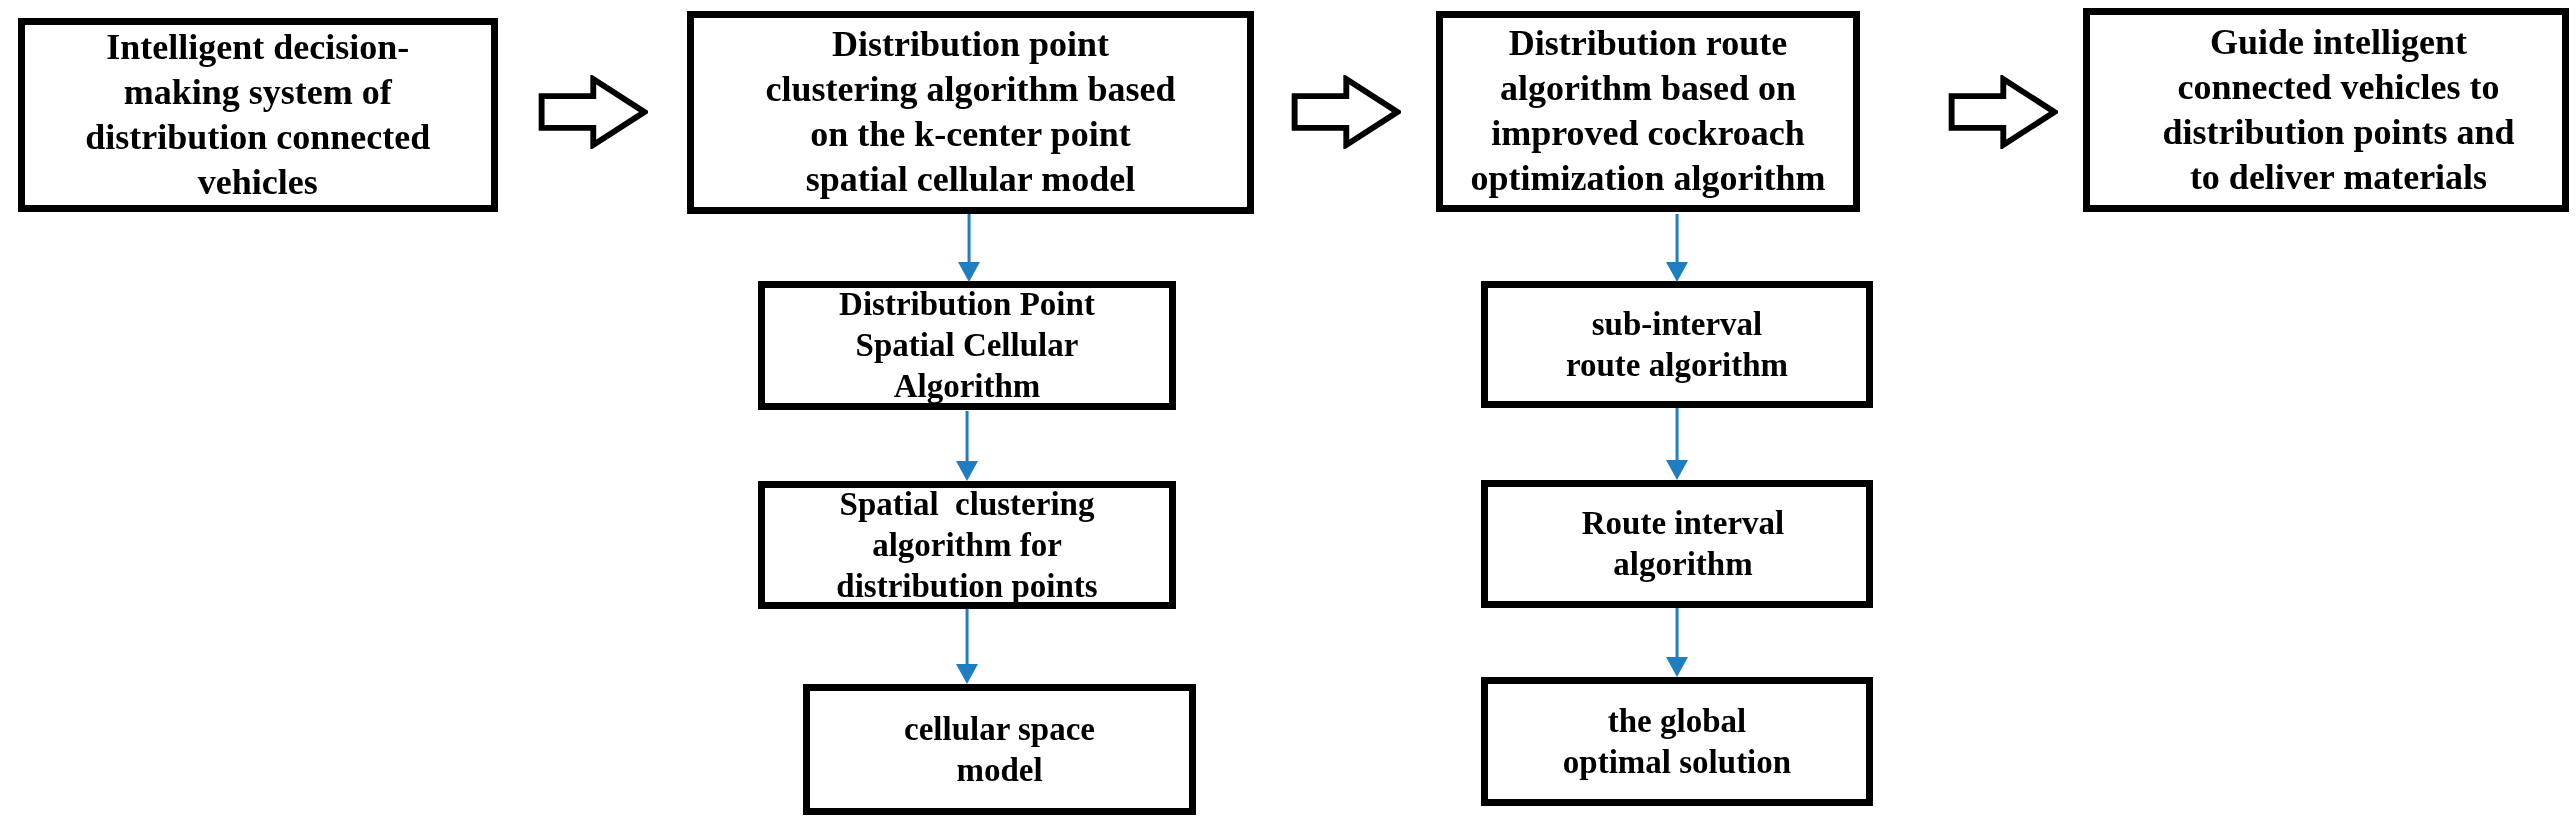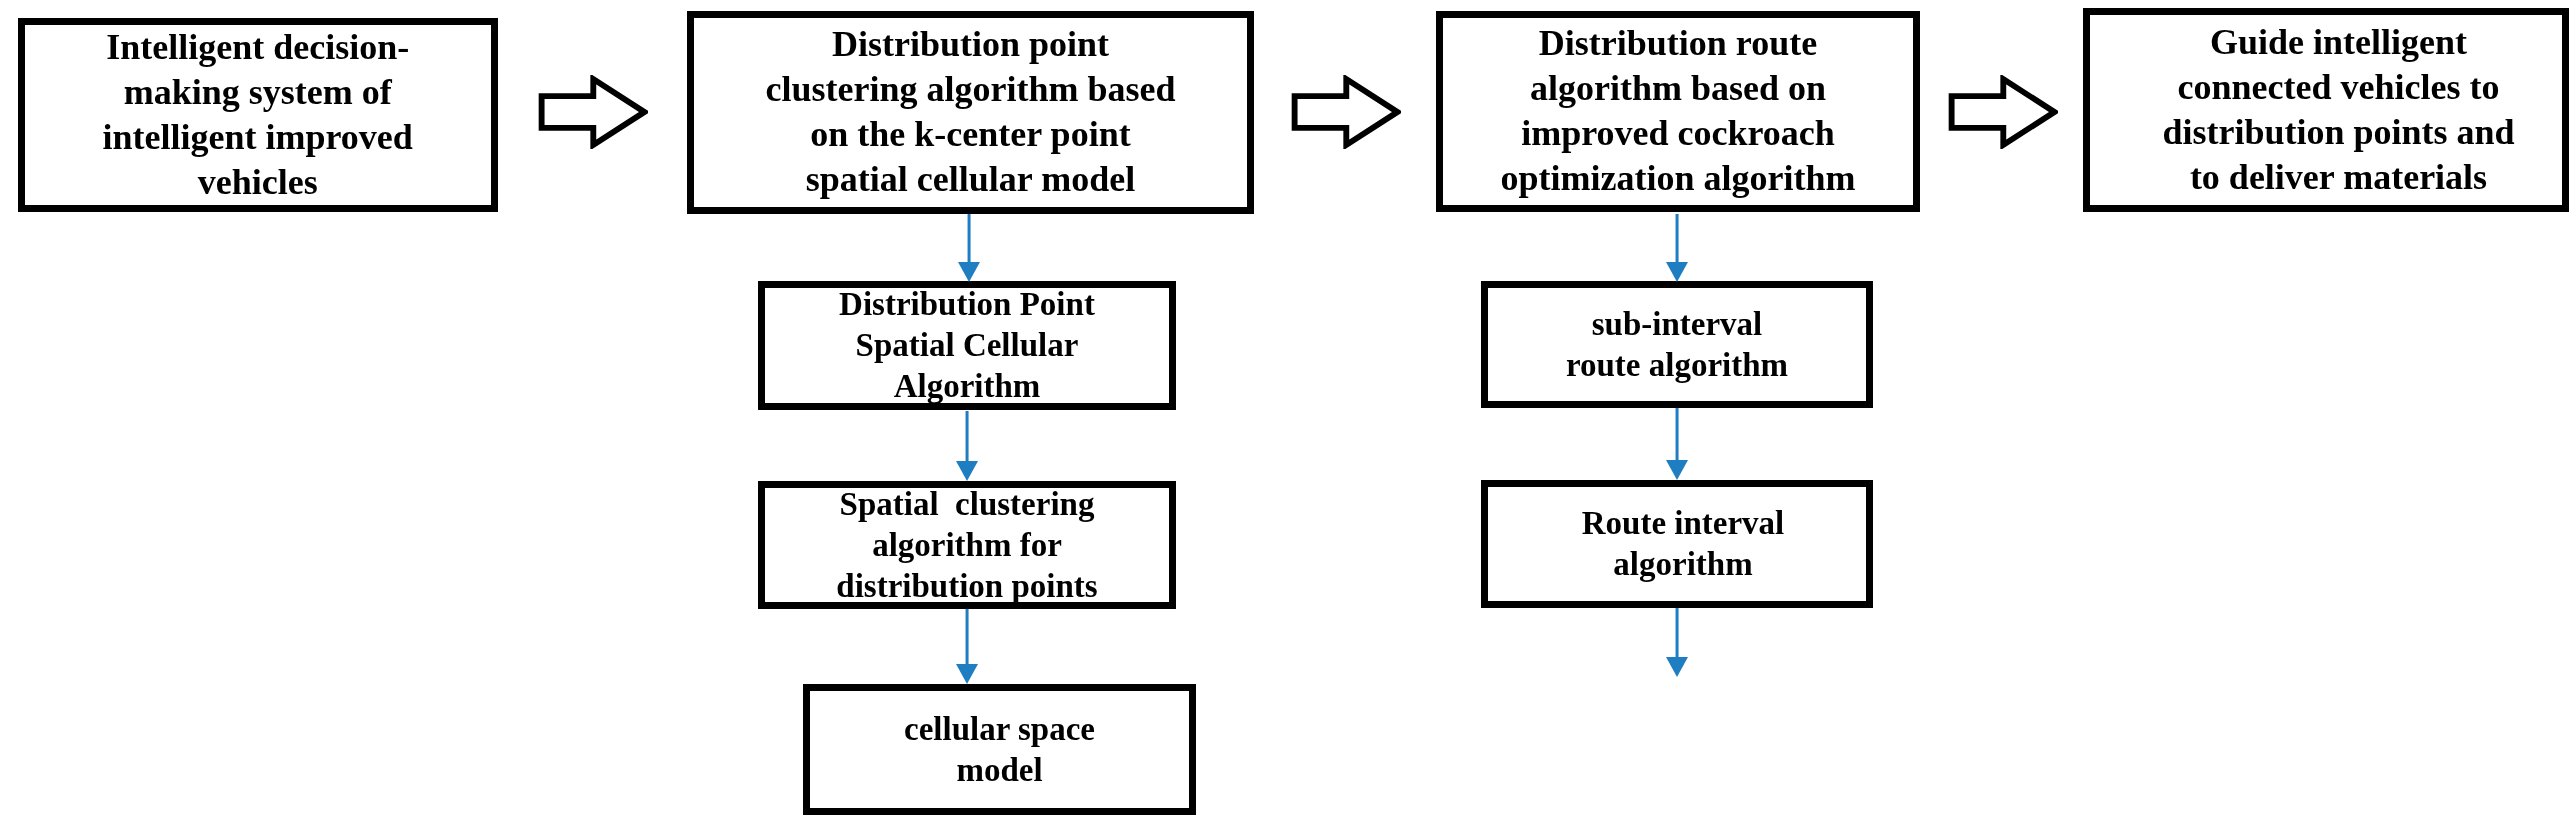--- a/index.html
+++ b/index.html
@@ -25,21 +25,21 @@
   .label{
     white-space:pre-wrap;
     display:block;
   }
   .top-box .label{ font-size:36px; line-height:45px; }
   .sub-box .label{ font-size:33px; line-height:41px; }
 
   
   .b1{ left:17.7px;  top:17.7px; width:480px; height:194px; }
   .b2{ left:687px; top:10.6px; width:567px; height:203px; }
-  .b3{ left:1436px; top:10.6px; width:484px; height:201px; }
+  .b3{ left:1436px; top:10.6px; width:424px; height:201px; }
   .b4{ left:2083px; top:8px; width:486px; height:204px;padding-left:25px; }
 
   
   .s2a{ left:758px; top:281px;  width:418px; height:129px; }
   .s2b{ left:758px; top:481px;  width:418px; height:128px; }
   .s2c{ left:803px; top:684px; width:393px; height:131px; }
 
   
   .s3a{ left:1481px; top:281px;  width:392px; height:127px; }
   .s3b{ left:1481px; top:480px;  width:392px; height:128px;padding-left:12px; }
@@ -73,21 +73,21 @@
   }
 </style>
 </head>
 <body>
 
 <div class="canvas">
 
   <div class="box top-box b1">
     <span class="label">Intelligent decision-
 making system of
-intelligent improved
+distribution connected
 vehicles</span>
   </div>
   <div class="box top-box b2">
     <span class="label">Distribution point
 clustering algorithm based
 on the k-center point
 spatial cellular model</span>
   </div>
   <div class="box top-box b3">
     <span class="label">Distribution route
@@ -128,20 +128,24 @@
   </div>
 
   <div class="box sub-box s3a">
     <span class="label">sub-interval
 route algorithm</span>
   </div>
   <div class="box sub-box s3b">
     <span class="label">Route interval
 algorithm</span>
   </div>
+  <div class="box sub-box s3c">
+    <span class="label">the global
+optimal solution</span>
+  </div>
 
   <div class="varrow v1">
       <div class="shaft"></div>
       <div class="head"></div>
     </div>
   <div class="varrow v2">
       <div class="shaft"></div>
       <div class="head"></div>
     </div>
   <div class="varrow v3">

